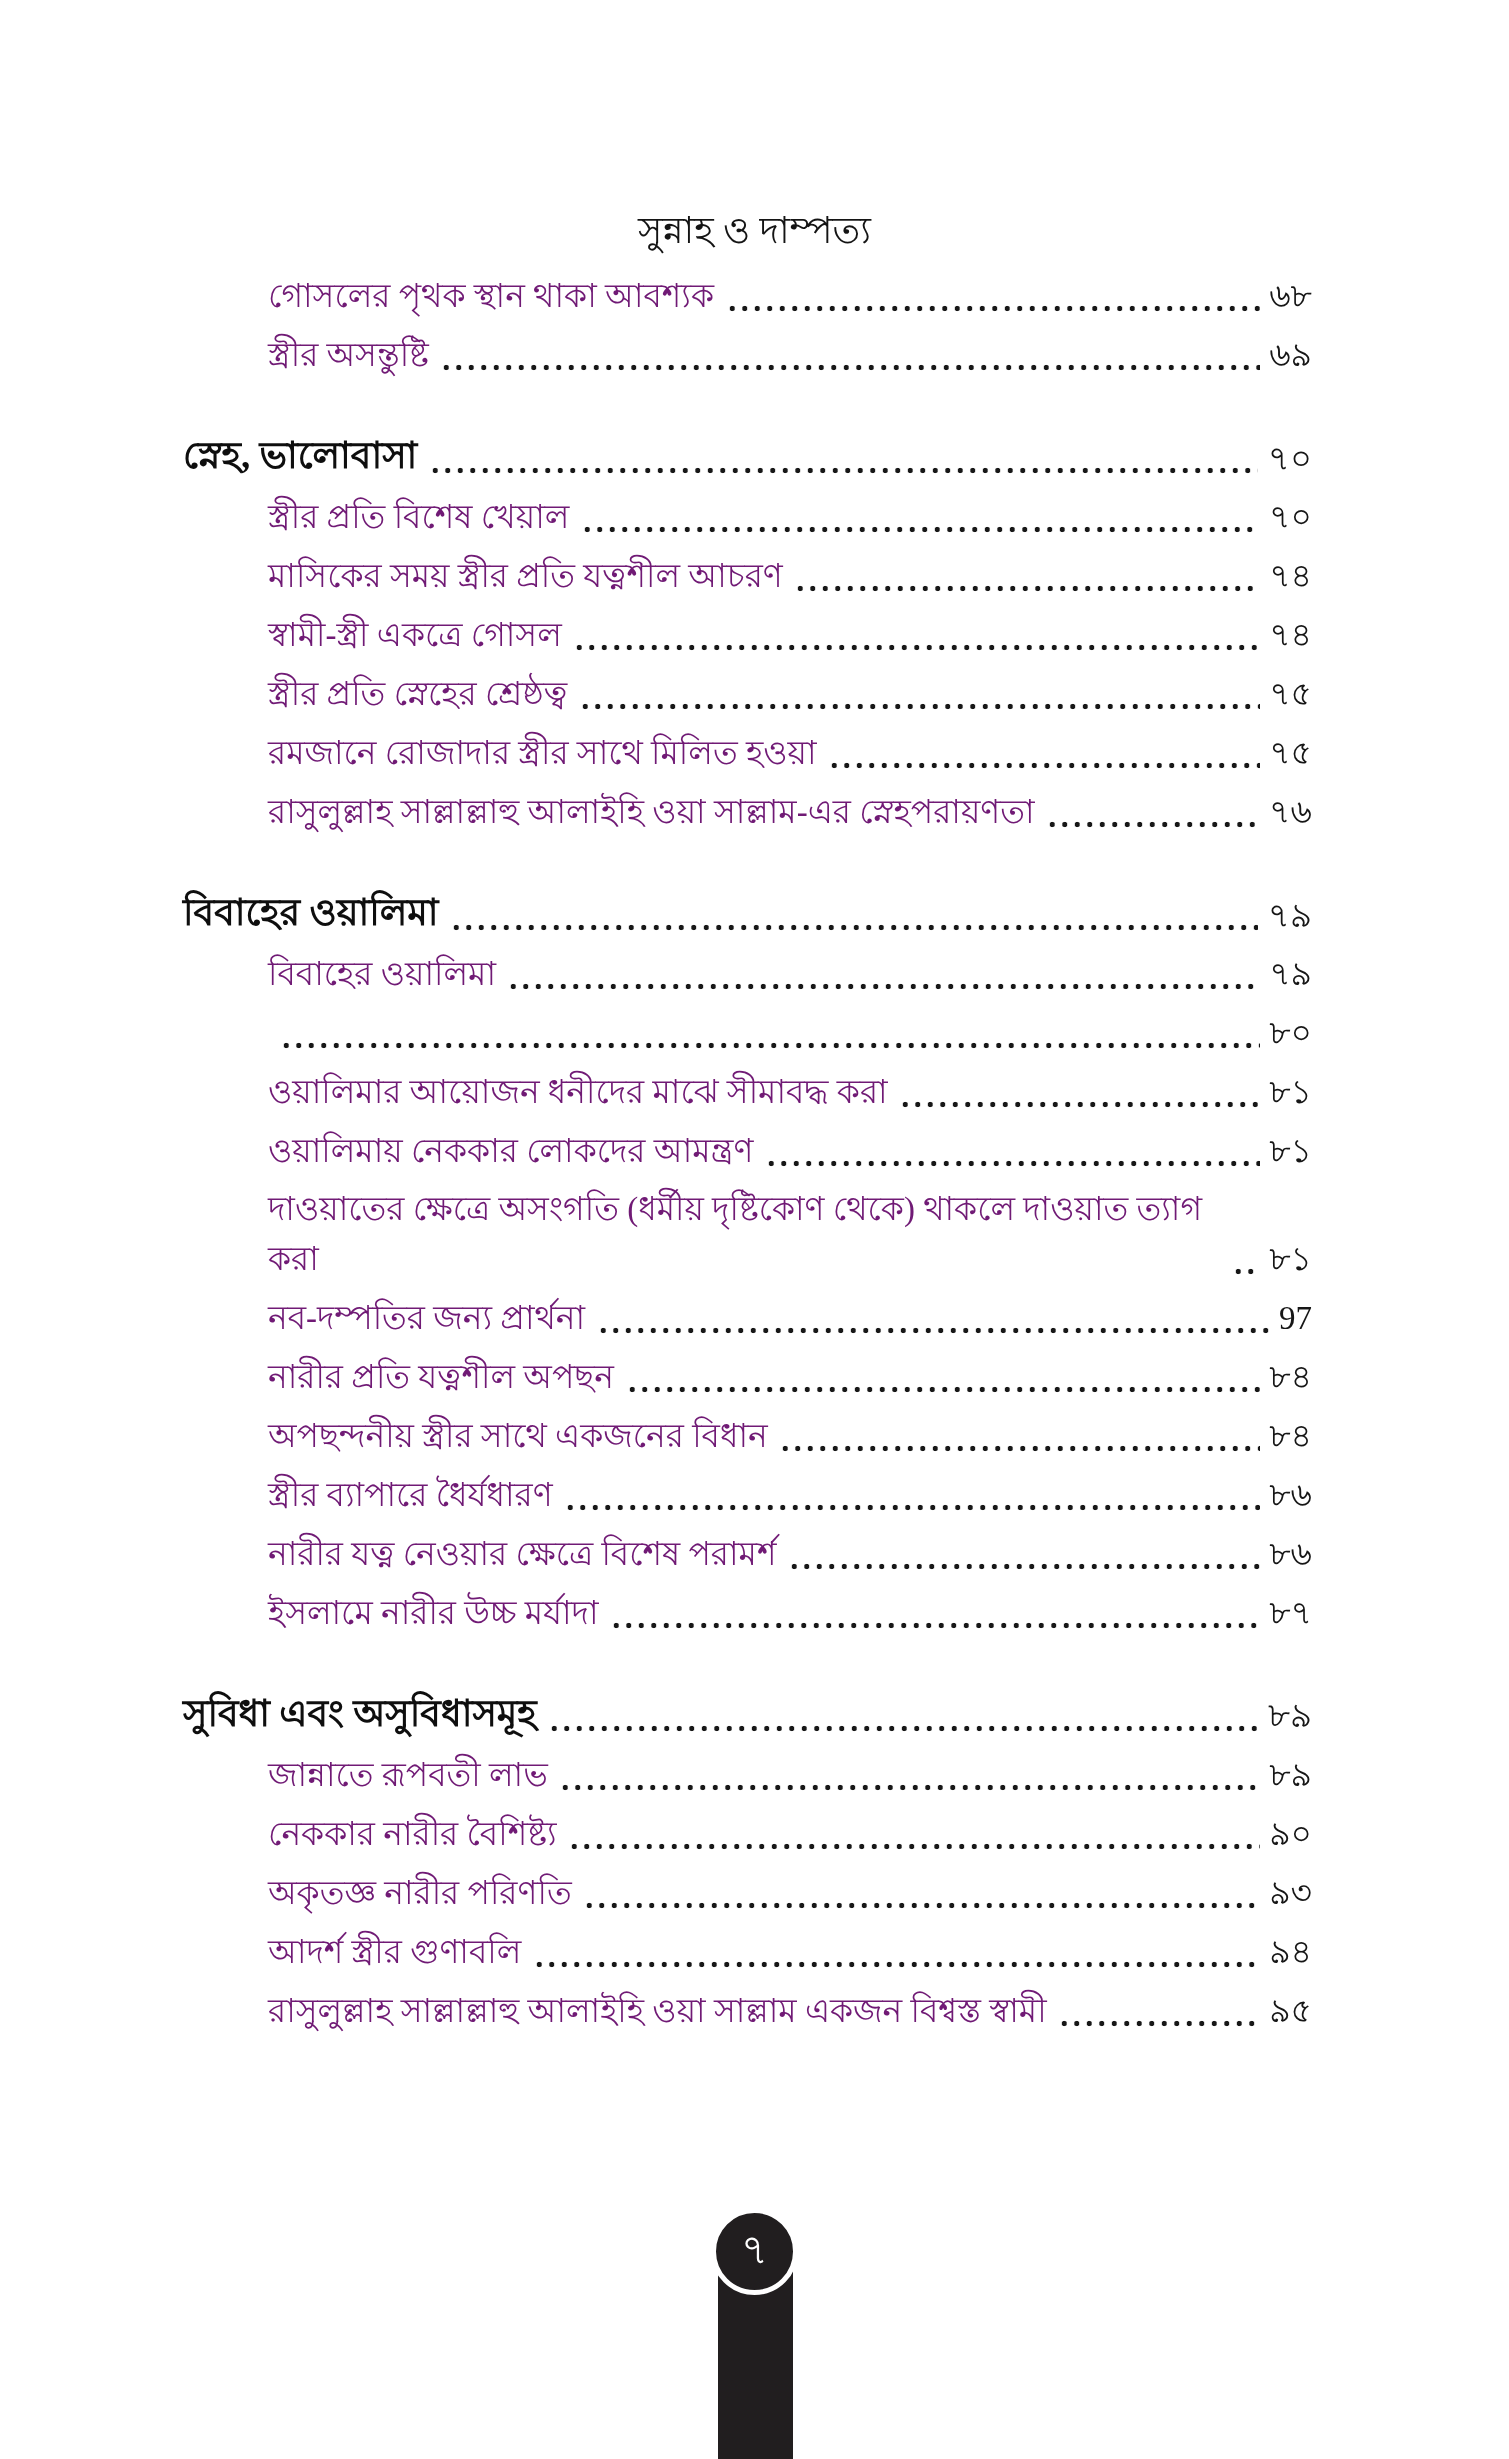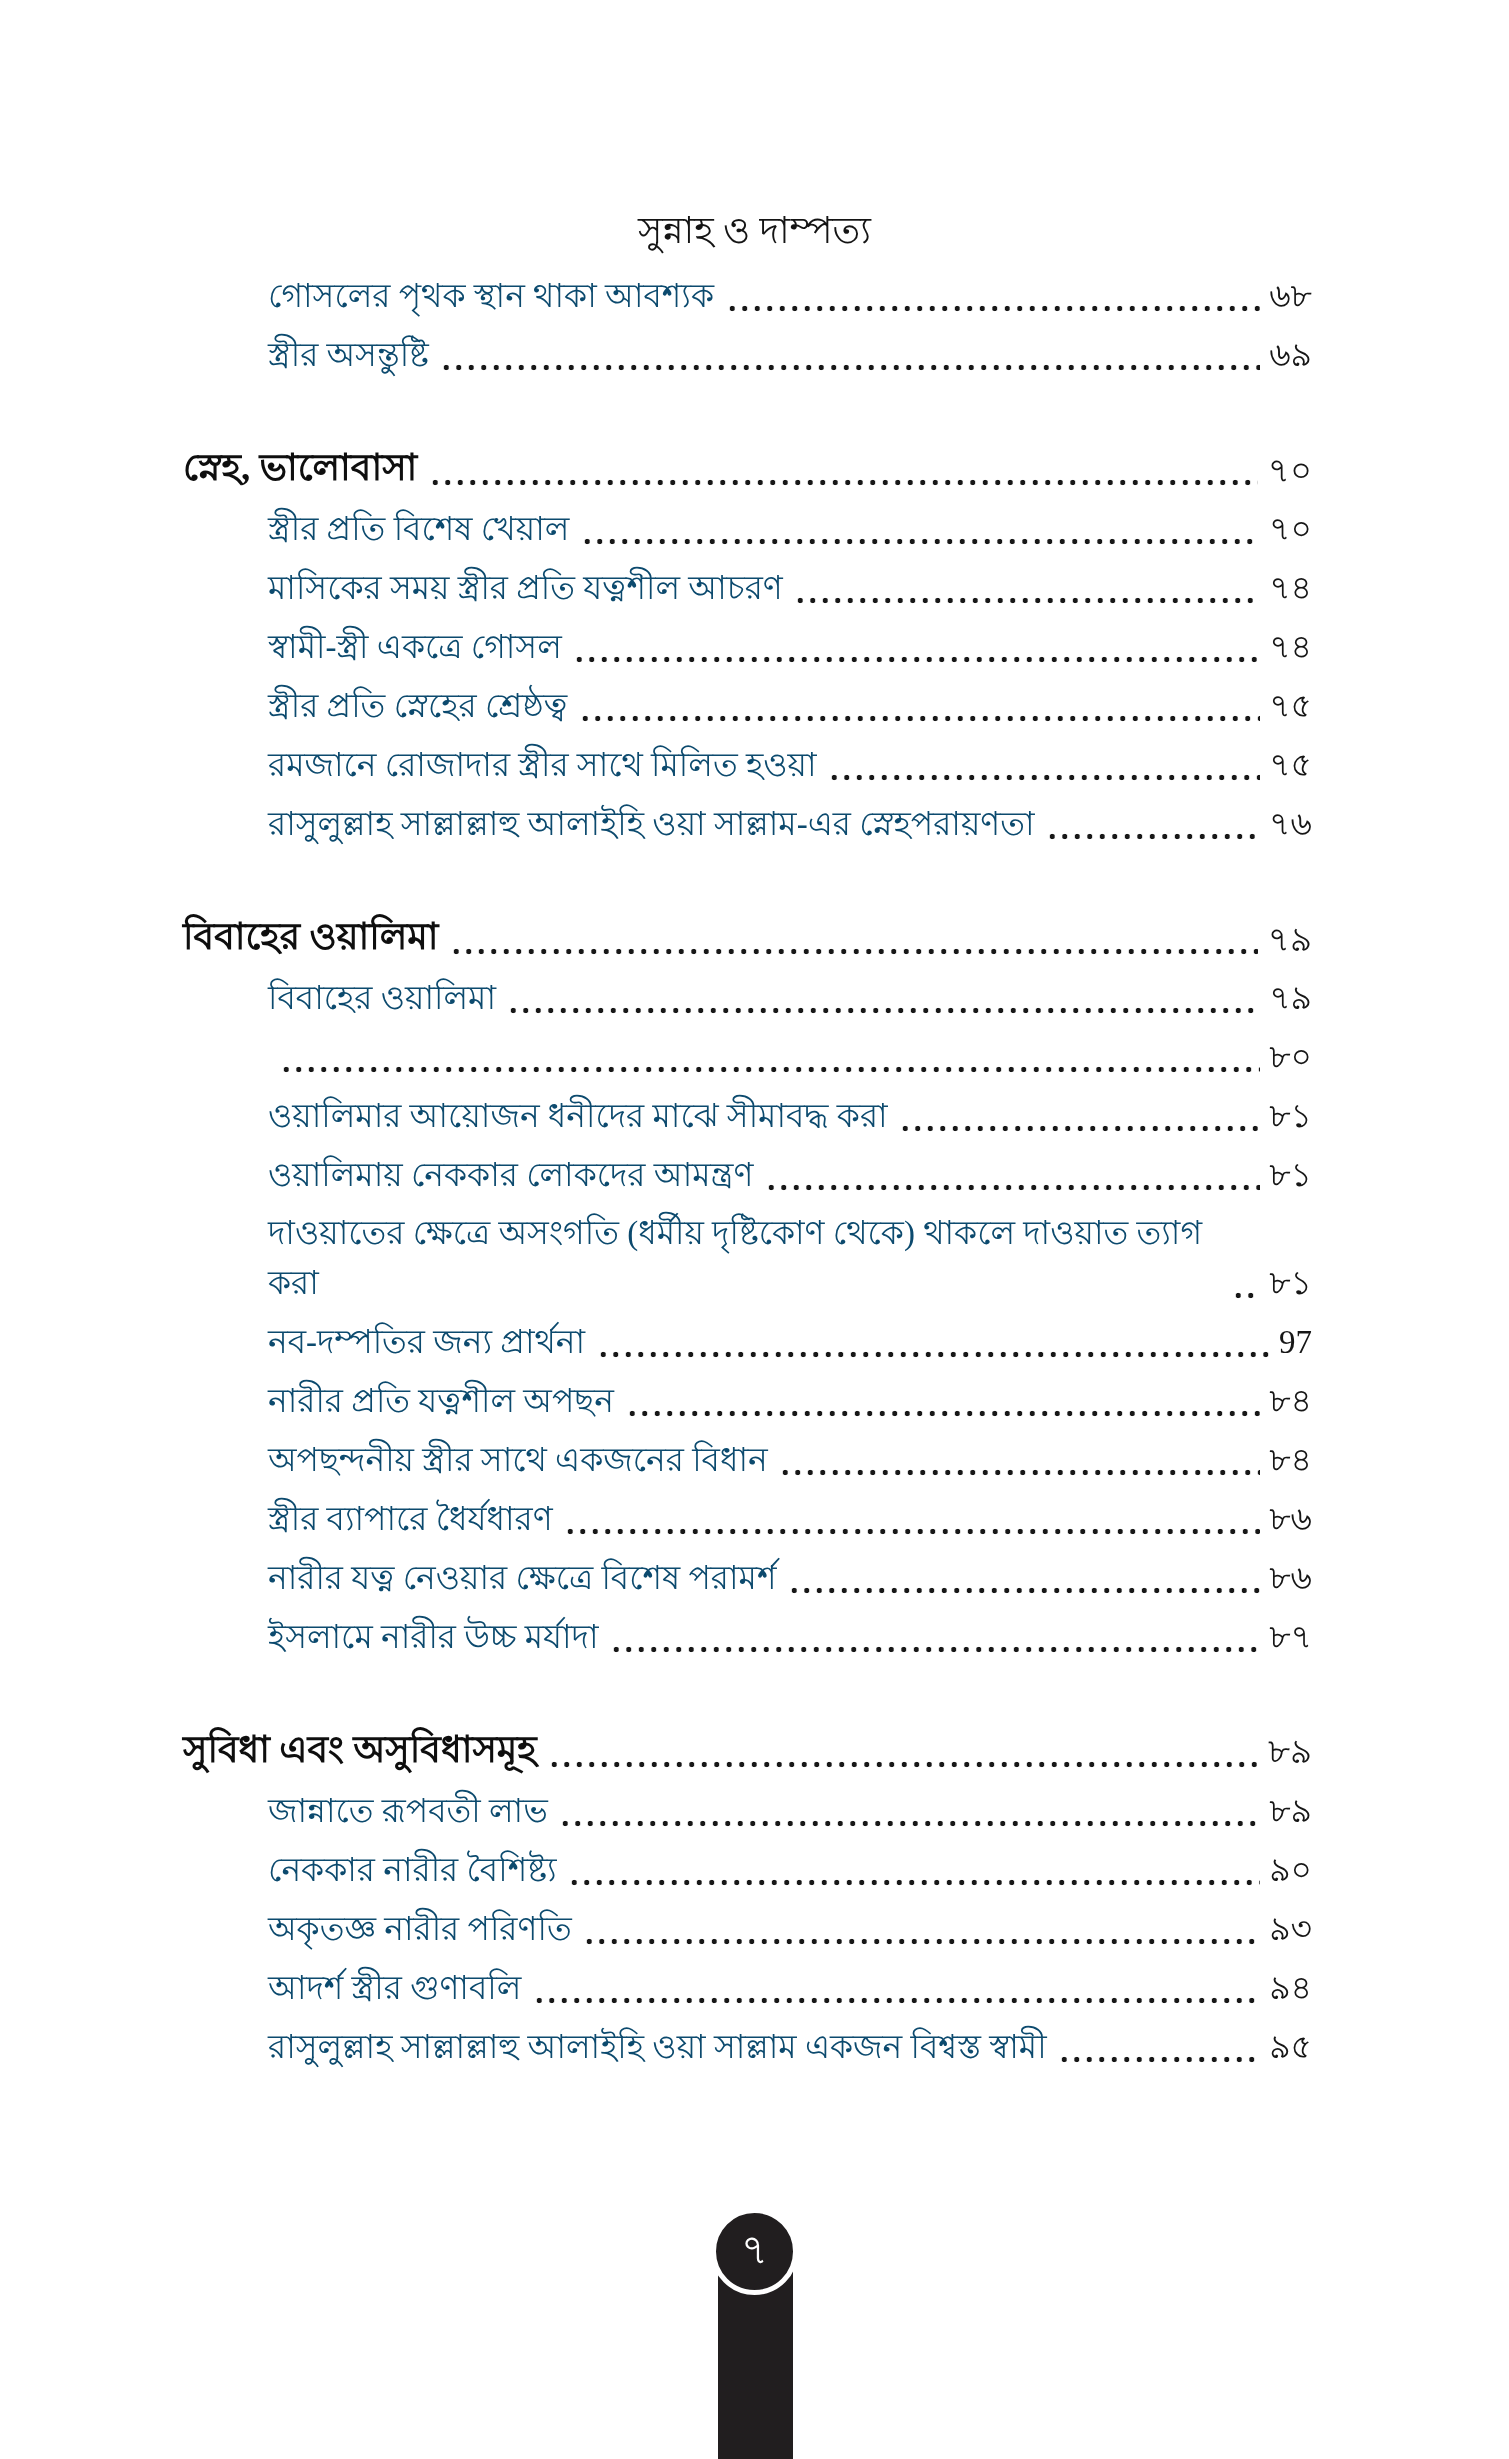--- a/index.html
+++ b/index.html
@@ -17,32 +17,32 @@
     text-align: center;
     font-size: 37px;
     line-height: 1.2;
     color: #141414;
   }
   .toc {
     position: absolute;
     top: 271px; left: 183px;
     width: 1129px;
   }
-  .toc-group + .toc-group { margin-top: 51px; }
+  .toc-group + .toc-group { margin-top: 39px; }
   .toc-row {
     display: flex;
     align-items: flex-end;
     min-height: 59px;
     padding-bottom: 8.6px;
     box-sizing: border-box;
   }
   .toc-row .title {
     font-size: 33px;
     line-height: 1.5;
-    color: #0c4a6e;
+    color: #701a75;
     flex: 0 1 auto;
   }
   .toc-row.heading .title {
     font-size: 37px;
     font-weight: 700;
     color: #0e0e0e;
   }
   .toc-row.item { margin-left: 85px; }
   .dots {
     flex: 1 1 29px;

